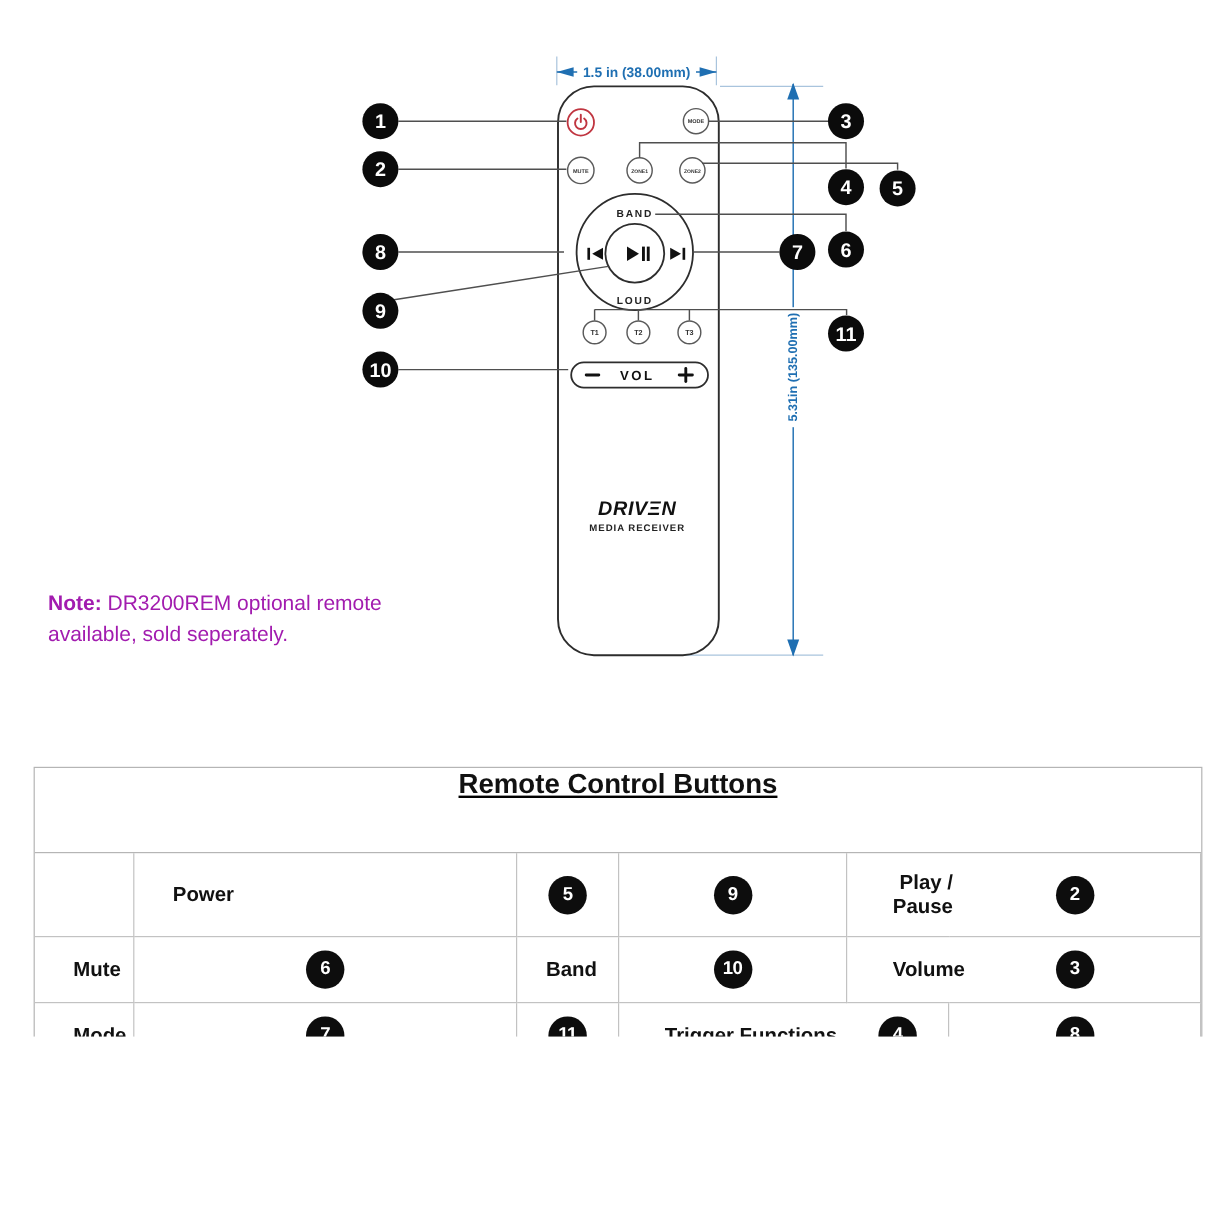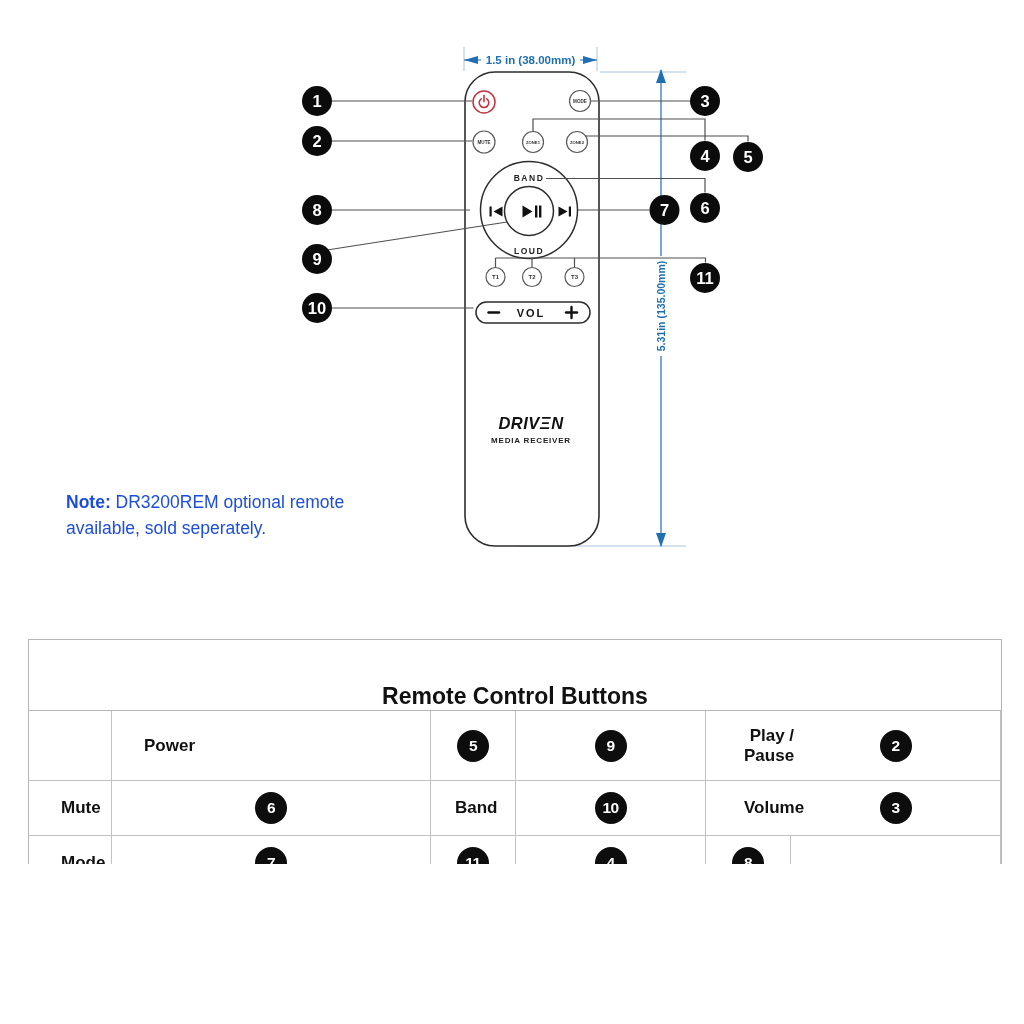--- a/index.html
+++ b/index.html
@@ -1,26 +1,26 @@
 <!DOCTYPE html>
 <html><head>
 <meta charset="utf-8">
 <style>
   html,body{margin:0;padding:0;background:#ffffff;}
   body{font-family:"Liberation Sans",sans-serif;}
   .stage{position:relative;width:1024px;height:864px;background:#fff;overflow:hidden;}
   svg text{font-family:"Liberation Sans",sans-serif;}
 
   
-  .note{position:absolute;left:40px;top:489px;width:340px;font-size:17.5px;line-height:1.5;color:#1d4ed8;margin-left:26px;}
+  .note{position:absolute;left:40px;top:489px;width:340px;font-size:17.5px;line-height:1.5;color:#a21caf;}
   .note b{font-weight:bold;}
 
   
   .btn-table{position:absolute;left:28px;top:639px;width:974px;border:1px solid #b5b5b5;box-sizing:border-box;background:#fff;}
-  .tbl-header{height:70px;border-bottom:1px solid #b5b5b5;display:flex;align-items:flex-end;justify-content:center;}
+  .tbl-header{height:70px;border-bottom:1px solid #b5b5b5;display:flex;align-items:flex-start;justify-content:center;text-decoration:underline;}
   .tbl-title{font-size:23px;font-weight:bold;color:#111;}
   .tbl-grid{display:grid;grid-template-columns:83px 319px 85px 190px 85px 210px;grid-template-rows:70px 55px 54px 58px;text-align:right;}
   .cell{box-sizing:border-box;border-right:1px solid #c2c2c2;border-bottom:1px solid #c2c2c2;display:flex;align-items:center;}
   .cell.lastcol{border-right:none;}
   .cell.lastrow{border-bottom:none;}
   .cell.badge-cell{justify-content:center;}
   .cell.label-cell{font-weight:bold;font-size:17px;color:#111;}
   .pad1{padding-left:32px;} .pad2{padding-left:24px;} .pad3{padding-left:38px;}
   .badge{width:32px;height:32px;border-radius:50%;background:#0d0d0d;color:#fff;font-weight:bold;
          font-size:15.5px;display:flex;align-items:center;justify-content:center;letter-spacing:-.5px;}
@@ -230,20 +230,21 @@
       <div class="cell badge-cell">
           <span class="badge">3</span>
         </div>
       <div class="cell label-cell pad1">Mode</div>
       <div class="cell badge-cell">
           <span class="badge">7</span>
         </div>
       <div class="cell badge-cell">
           <span class="badge">11</span>
         </div>
+      <div class="cell label-cell pad3 lastcol">Trigger Functions</div>
 
       <div class="cell badge-cell lastrow">
           <span class="badge">4</span>
         </div>
       <div class="cell badge-cell lastrow">
           <span class="badge">8</span>
         </div>
       <div class="cell badge-cell lastrow"></div>
       <div class="cell label-cell pad3 lastcol lastrow"></div>
 

